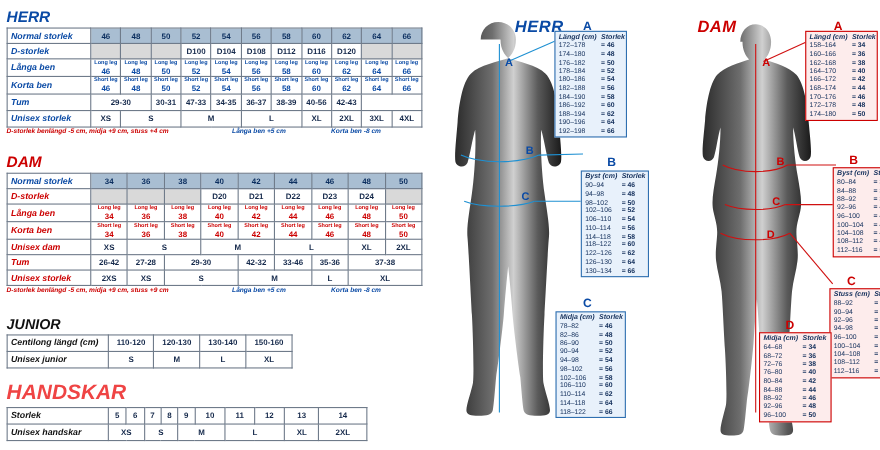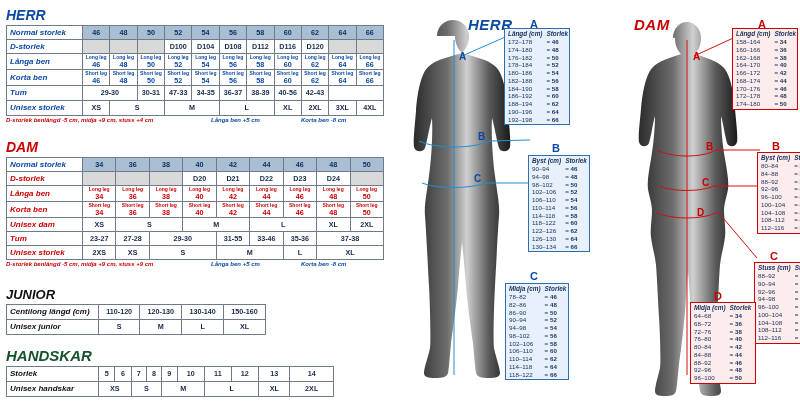--- a/index.html
+++ b/index.html
@@ -196,24 +196,24 @@
         <td class="lbl-red" style="height:13px;margin-top:40px;">Unisex dam</td>
         <td class="val-dark">XS</td>
         <td class="val-dark" colspan="2">S</td>
         <td class="val-dark" colspan="2">M</td>
         <td class="val-dark" colspan="2">L</td>
         <td class="val-dark">XL</td>
         <td class="val-dark">2XL</td>
       </tr>
       <tr>
         <td class="lbl-red" style="height:13px;">Tum</td>
-        <td class="val-dark">23-27</td>
+        <td class="val-dark">26-42</td>
         <td class="val-dark">27-28</td>
         <td class="val-dark" colspan="2">29-30</td>
-        <td class="val-dark">31-55</td>
+        <td class="val-dark">42-32</td>
         <td class="val-dark">33-46</td>
         <td class="val-dark">35-36</td>
         <td class="val-dark" colspan="2">37-38</td>
       </tr>
       <tr>
         <td class="lbl-red" style="height:13px;">Unisex storlek</td>
         <td class="val-dark">2XS</td>
         <td class="val-dark">XS</td>
         <td class="val-dark" colspan="2">S</td>
         <td class="val-dark" colspan="2">M</td>
@@ -246,21 +246,21 @@
         <td class="val-dark">S</td>
         <td class="val-dark">M</td>
         <td class="val-dark">L</td>
         <td class="val-dark">XL</td>
       </tr>
     </tbody>
       </table>
   </div>
 
   <div style="position:absolute;left:6px;top:348px;">
-    <h1 class="sec" style="font-size:15px;color:#14532d;margin-bottom:3px;">HANDSKAR</h1>
+    <h1 class="sec" style="font-size:19px;color:#ef4444;margin-bottom:3px;">HANDSKAR</h1>
     <table style="width:328px;">
       <tbody>
           <tr>
         <td class="lbl" style="width:88px;height:14px;color:#111;">Storlek</td>
         <td class="val-dark">5</td>
         <td class="val-dark">6</td>
         <td class="val-dark">7</td>
         <td class="val-dark">8</td>
         <td class="val-dark">9</td>
         <td class="val-dark">10</td>

